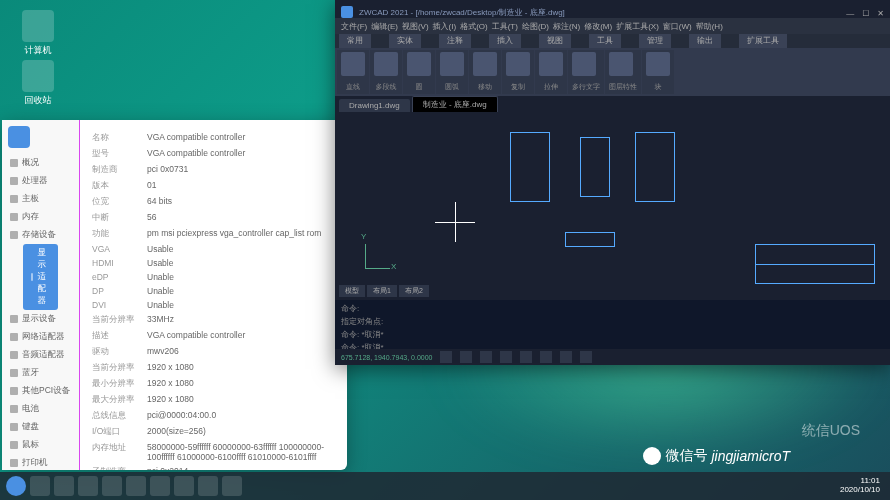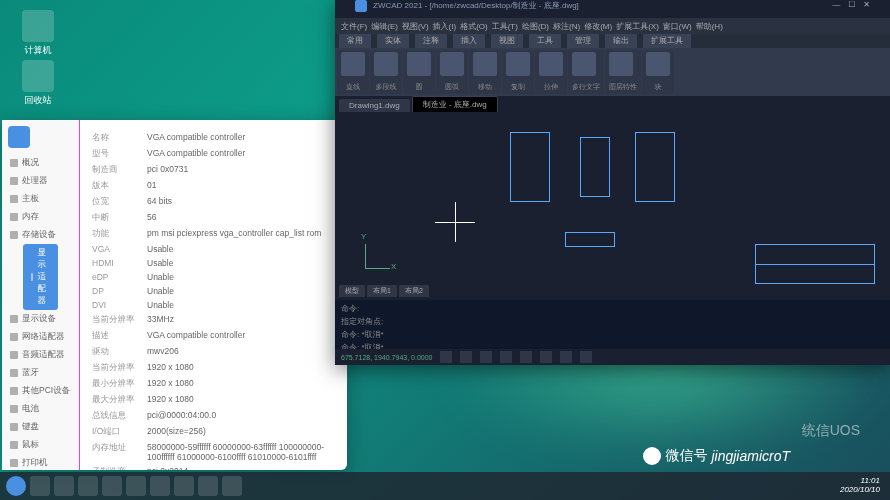--- a/index.html
+++ b/index.html
@@ -14,25 +14,25 @@
 .syswin .sidebar .hdr { width: 22px; height: 22px; background: #4a90e2; border-radius: 4px; margin: 2px 6px 6px; }
 .syswin .side-item { padding: 3px 8px; color: #666; display: flex; align-items: center; gap: 4px; cursor: pointer; font-size: 8.5px; }
 .syswin .side-item.active { background: #4a90e2; color: #fff; border-radius: 3px; margin: 0 21px; }
 .syswin .side-item .sico { width: 8px; height: 8px; background: currentColor; opacity: 0.5; border-radius: 1px; }
 .syswin .content { flex: 1; padding: 10px 12px; overflow: hidden; }
 .syswin .row { display: flex; padding: 2px 0; color: #888; font-size: 8.5px; }
 .syswin .row .k { width: 55px; color: #999; }
 .syswin .row .v { flex: 1; color: #666; }
 
 .cadwin { position: absolute; left: 335px; top: 0; width: 555px; height: 365px; background: #2a3140; box-shadow: 0 4px 20px rgba(0,0,0,0.5); display: flex; flex-direction: column; font-size: 8px; color: #aaa; }
-.cad-title { height: 18px; background: #1a2030; display: flex; align-items: flex-start; padding: 0 20px; font-size: 8px; color: #8899bb; }
+.cad-title { height: 18px; background: #1a2030; display: flex; align-items: flex-end; padding: 0 6px; font-size: 8px; color: #8899bb; }
 .cad-title .logo { width: 12px; height: 12px; background: #4a90e2; margin-right: 6px; border-radius: 2px; }
 .cad-title .wctrl { margin-left: auto; display: flex; gap: 8px; color: #aaa; }
 .cad-menu { height: 16px; background: #2a3140; display: flex; gap: 4px; padding: 0 6px; align-items: center; font-size: 8px; text-align: right; }
-.cad-ribbon-tabs { height: 14px; background: #252c3a; display: flex; gap: 6px; padding: 0 4px; font-size: 8px; }
+.cad-ribbon-tabs { height: 14px; background: #252c3a; display: flex; gap: 18px; padding: 0 4px; font-size: 8px; }
 .cad-ribbon-tabs .rtab { padding: 1px 8px; background: #3a4256; }
 .cad-ribbon { height: 48px; background: #323a4e; display: flex; padding: 2px; gap: 1px; }
 .cad-ribbon .grp { background: #2e3648; padding: 2px 4px; display: flex; flex-direction: column; justify-content: space-between; }
 .cad-ribbon .grp .icons { display: flex; gap: 2px; flex-wrap: wrap; }
 .cad-ribbon .grp .ic { width: 14px; height: 14px; background: #4a5570; border-radius: 2px; }
 .cad-ribbon .grp .ic.big { width: 24px; height: 24px; }
 .cad-ribbon .grp .lbl { font-size: 7px; color: #888; text-align: center; }
 .cad-tabs { height: 16px; background: #1a2030; display: flex; padding: 0 4px; gap: 2px; align-items: flex-end; }
 .cad-tabs .dtab { padding: 2px 10px; background: #2e3648; font-size: 8px; border-radius: 2px 2px 0 0; }
 .cad-tabs .dtab.active { background: #000000; border: 1px solid #3a4256; border-bottom: none; }
@@ -56,21 +56,21 @@
 .cad-status .coords { color: #5a8; }
 .cad-status .sbtn { width: 12px; height: 12px; background: #2e3648; }
 
 .watermark { position: absolute; right: 30px; bottom: 60px; color: rgba(255,255,255,0.5); font-size: 14px; }
 .wechat { position: absolute; right: 100px; bottom: 35px; color: #fff; font-size: 14px; display: flex; align-items: center; gap: 4px; }
 .wechat .wic { width: 18px; height: 18px; background: #fff; border-radius: 50%; }
 
 .taskbar { position: absolute; bottom: 0; left: 0; right: 0; height: 28px; background: rgba(30,40,50,0.85); display: flex; align-items: center; padding: 0 6px; gap: 4px; }
 .taskbar .titem { width: 20px; height: 20px; background: rgba(255,255,255,0.15); border-radius: 3px; }
 .taskbar .titem.start { background: #4a90e2; border-radius: 50%; }
-.taskbar .clock { margin-left: auto; color: #fff; font-size: 8px; text-align: right; line-height: 1.1; padding-right: 4px; font-style: italic; }
+.taskbar .clock { margin-left: auto; color: #fff; font-size: 8px; text-align: right; line-height: 1.1; padding-right: 4px; }
 </style>
 </head>
 <body>
 
 <div class="aurora"></div>
 
 <div class="desktop-icon di1"><div class="ico"></div><span>计算机</span></div>
 <div class="desktop-icon di2"><div class="ico"></div><span>回收站</span></div>
 
 <div class="syswin">

